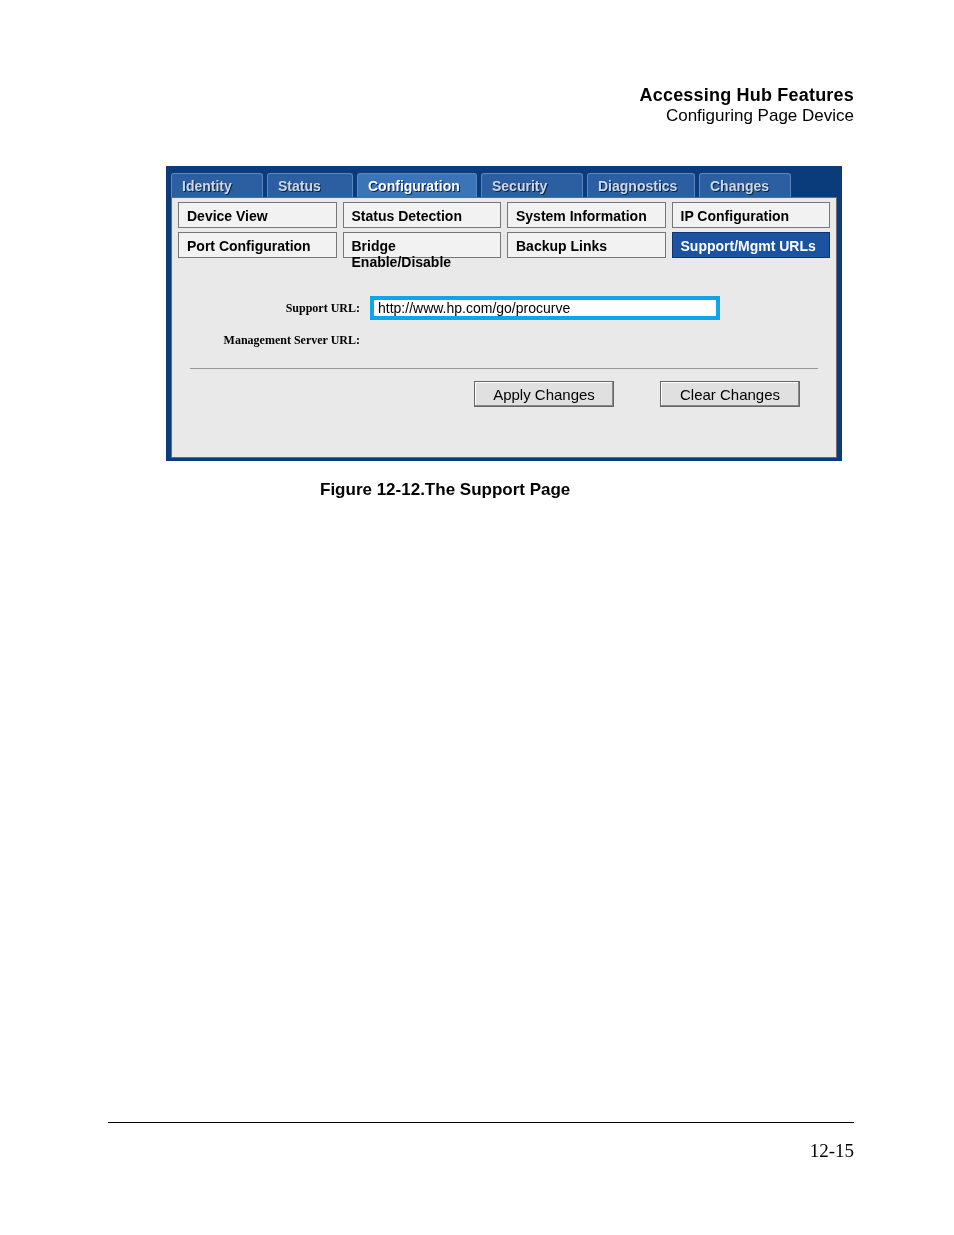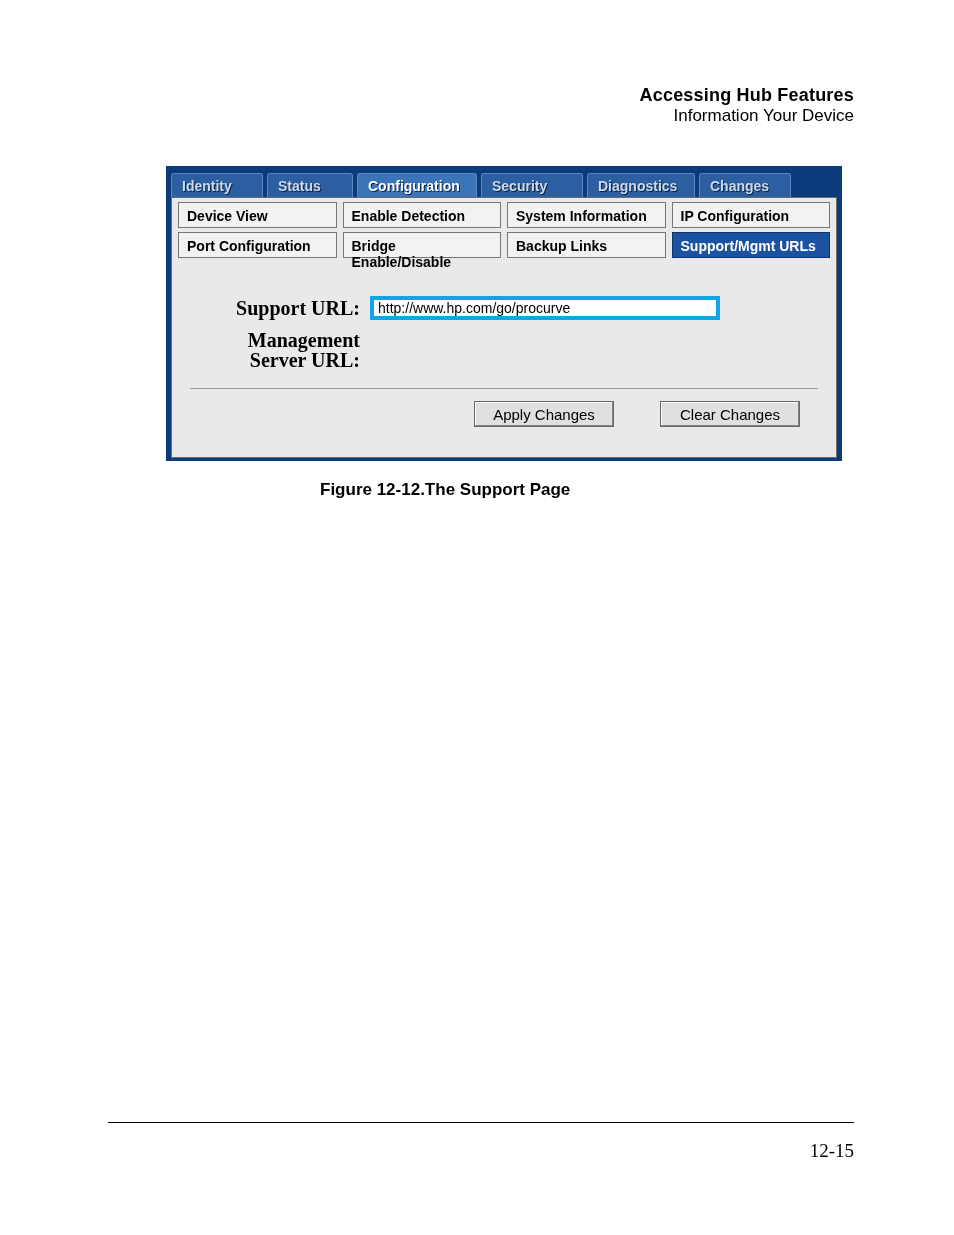--- a/index.html
+++ b/index.html
@@ -34,21 +34,21 @@
   .subtab {
     flex: 1 1 0; height: 26px; background: #f2f2f2; border: 1px solid #777;
     font-family: "Arial Narrow", Arial, sans-serif; font-weight: bold; font-size: 14px;
     padding: 5px 8px 0 8px; color: #000;
   }
   .subtab.active { background: #1b53a0; color: #fff; border-color: #0e3570; }
   .form-area { padding: 18px 18px 0 18px; }
   .form-row { display: flex; align-items: center; margin-bottom: 10px; }
   .form-label {
     width: 180px; text-align: right; padding-right: 10px;
-    font-family: "Comic Sans MS", cursive; font-weight: bold; font-size: 20px;
+    font-family: "Comic Sans MS", cursive; font-weight: bold; font-size: 12px;
     line-height: 18px;
   }
   .form-label.multiline { line-height: 20px; }
   .form-input {
     width: 350px; height: 24px; border: 4px solid #0ea5e9; background: #fff;
     font-family: Arial, sans-serif; font-size: 14px; padding: 2px 4px;
   }
   .button-bar {
     margin-top: 18px; border-top: 1px solid #999; padding: 12px 18px 0 0;
     display: flex; justify-content: flex-end; gap: 46px;
@@ -68,38 +68,38 @@
     font-family: "Times New Roman", serif; font-size: 19px;
   }
 </style>
 </head>
 <body>
 
 <div class="page">
 
   <div class="header-block">
     <div class="header-title">Accessing Hub Features</div>
-    <div class="header-sub">Information Your Device</div>
+    <div class="header-sub">Configuring Page Device</div>
   </div>
 
   <div class="screenshot-frame">
     <div class="top-tabs">
       <div class="top-tab tab-identity">Identity</div>
       <div class="top-tab tab-status">Status</div>
       <div class="top-tab tab-config active">Configuration</div>
       <div class="top-tab tab-security">Security</div>
       <div class="top-tab tab-diag">Diagnostics</div>
       <div class="top-tab tab-support">Changes</div>
     </div>
 
     <div class="inner-panel">
       <div class="subtab-rows">
         <div class="subtab-row">
           <div class="subtab">Device View</div>
-          <div class="subtab">Enable Detection</div>
+          <div class="subtab">Status Detection</div>
           <div class="subtab">System Information</div>
           <div class="subtab">IP Configuration</div>
         </div>
         <div class="subtab-row">
           <div class="subtab">Port Configuration</div>
           <div class="subtab">Bridge Enable/Disable</div>
           <div class="subtab">Backup Links</div>
           <div class="subtab active">Support/Mgmt URLs</div>
         </div>
       </div>

